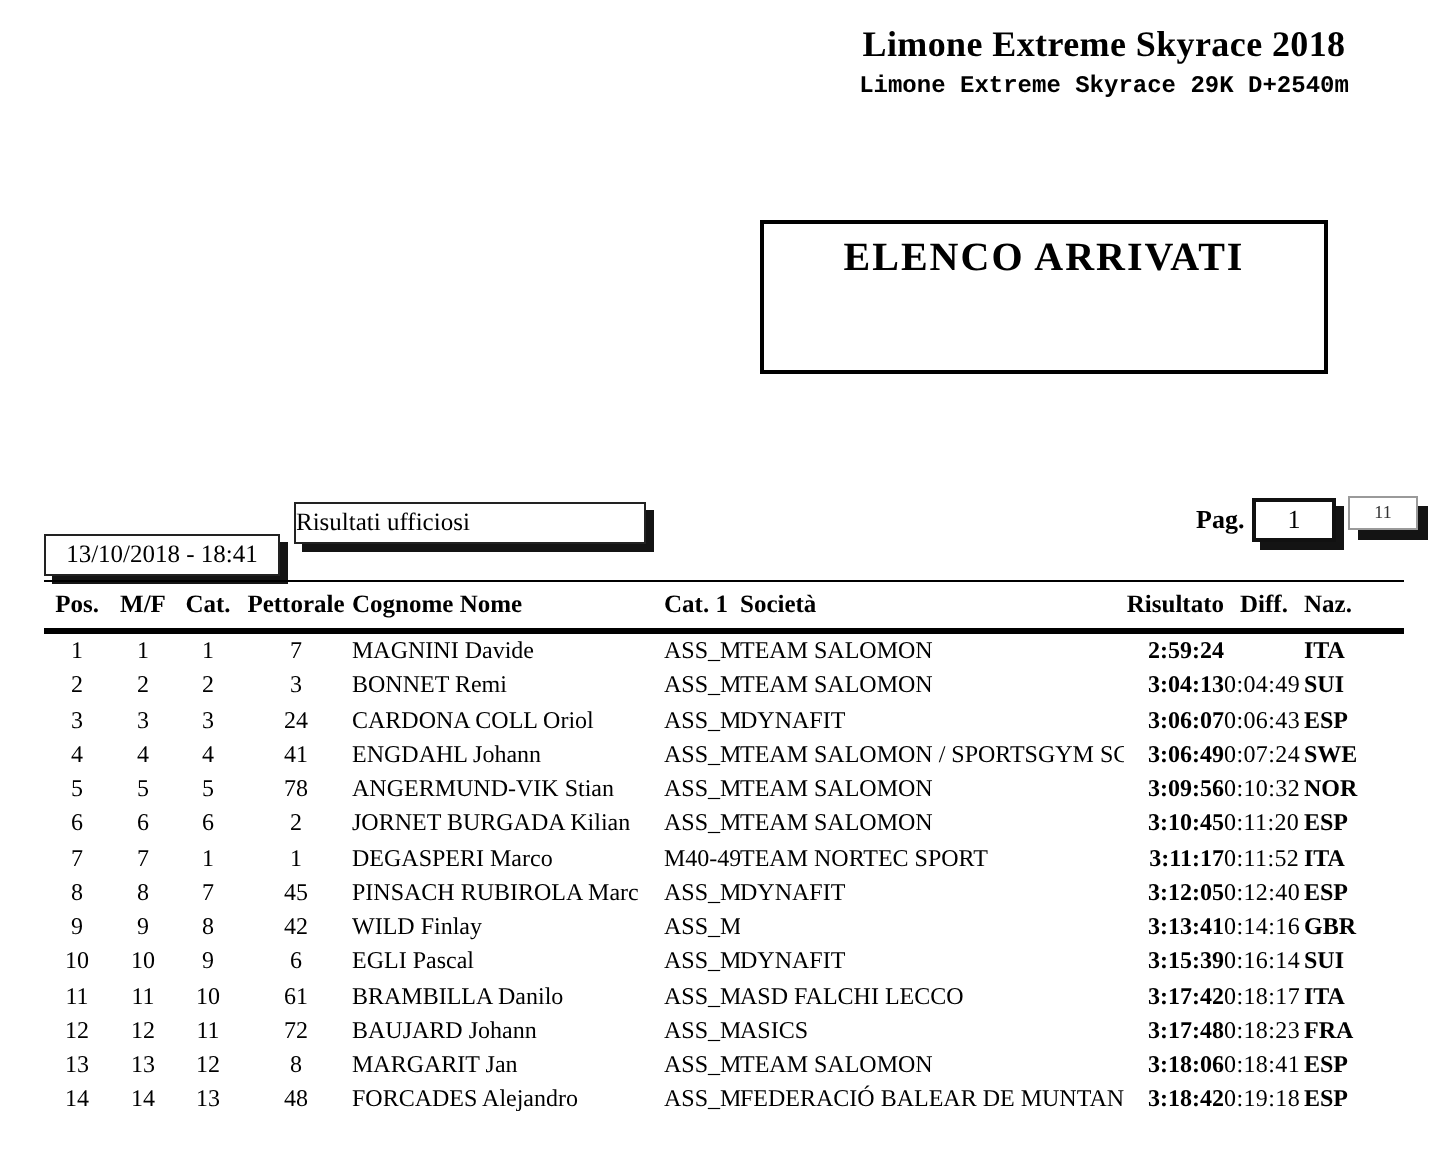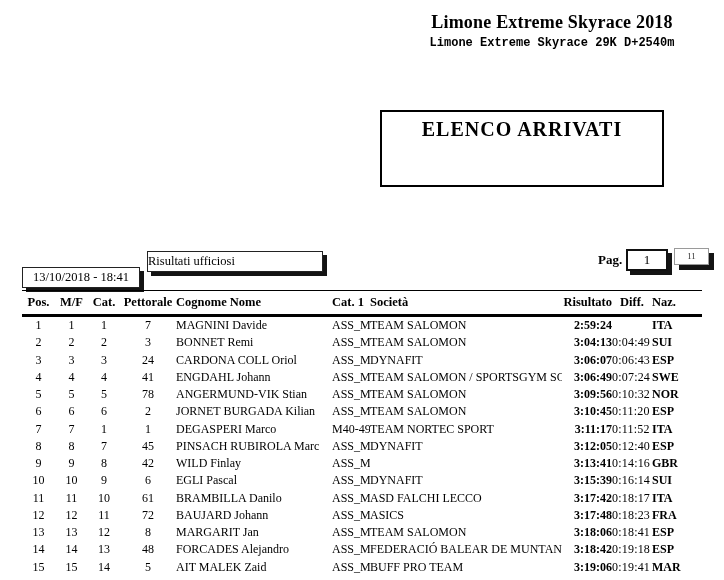--- a/index.html
+++ b/index.html
@@ -339,26 +339,14 @@
         <td class="col-mf">14</td>
         <td class="col-cat">13</td>
         <td class="col-pettorale">48</td>
         <td class="col-nome">FORCADES Alejandro</td>
         <td class="col-cat1">ASS_M</td>
         <td class="col-societa">FEDERACIÓ BALEAR DE MUNTANYA I E</td>
         <td class="col-risultato">3:18:42</td>
         <td class="col-diff">0:19:18</td>
         <td class="col-naz">ESP</td>
       </tr>
-      <tr>
-        <td class="col-pos">15</td>
-        <td class="col-mf">15</td>
-        <td class="col-cat">14</td>
-        <td class="col-pettorale">5</td>
-        <td class="col-nome">AIT MALEK Zaid</td>
-        <td class="col-cat1">ASS_M</td>
-        <td class="col-societa">BUFF PRO TEAM</td>
-        <td class="col-risultato">3:19:06</td>
-        <td class="col-diff">0:19:41</td>
-        <td class="col-naz">MAR</td>
-      </tr>
     </tbody>
 </table>
 
 </body></html>

